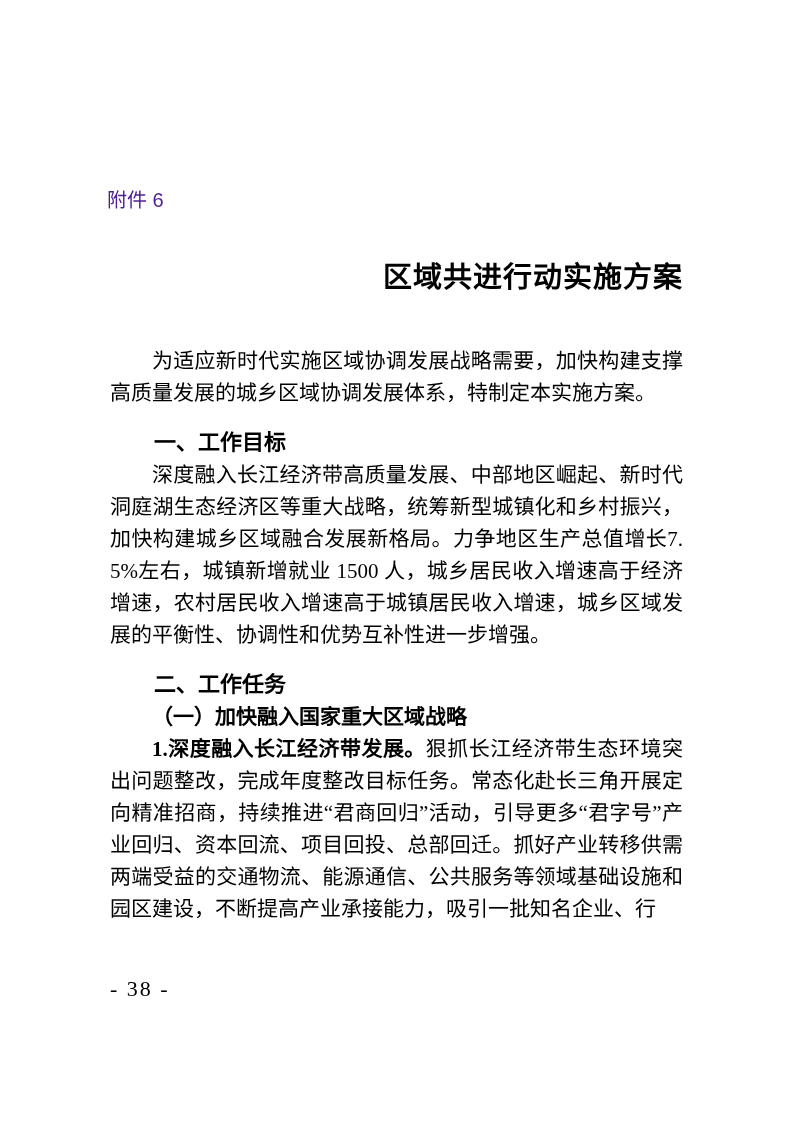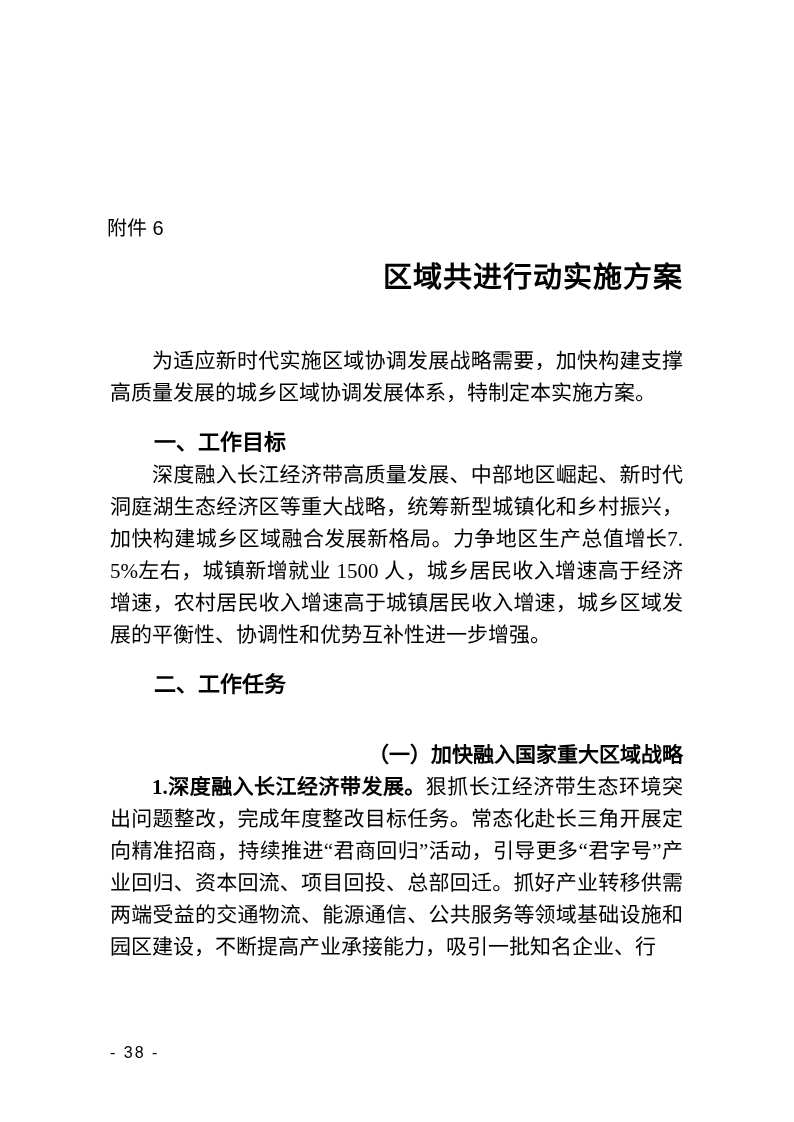--- a/index.html
+++ b/index.html
@@ -18,22 +18,21 @@
     font-family: "Liberation Serif", "DejaVu Serif", serif;
     overflow: hidden;
   }
   .attachment-label {
     position: absolute;
     left: 107px;
     top: 186px;
     font-size: 20px;
     line-height: 28px;
     font-family: "Liberation Sans", "DejaVu Sans", sans-serif;
-    color: #000000;
-    margin-top: 28px;
+    color: #4c1d95;
   }
   .doc-title {
     position: absolute;
     left: 110px;
     top: 256px;
     width: 573px;
     text-align: right;
     font-size: 29px;
     line-height: 42px;
     font-weight: bold;
@@ -59,34 +58,33 @@
   }
   .body-block .h1 {
     font-family: "Liberation Sans", "DejaVu Sans", sans-serif;
     font-weight: bold;
     font-size: 22px;
     text-align: left;
     margin-top: 18px;
   }
   .body-block .h2 {
     font-weight: bold;
-    text-align: right;
-    margin-top: 38px;
+    text-align: left;
   }
   .lead {
     font-weight: bold;
   }
   .page-number {
     position: absolute;
     left: 110px;
-    top: 1040px;
-    font-size: 16px;
+    top: 976px;
+    font-size: 22px;
     line-height: 26px;
     letter-spacing: 2px;
-    font-family: Liberation Sans, sans-serif;
+    font-family: Liberation Serif, serif;
   }
 </style>
 </head>
 <body>
 
 <div class="page">
 
   <div class="attachment-label">附件 6</div>
 
   <div class="doc-title">区域共进行动实施方案</div>

